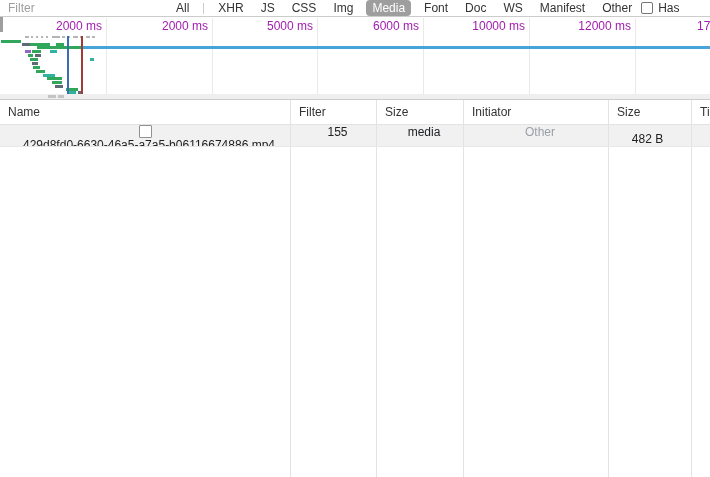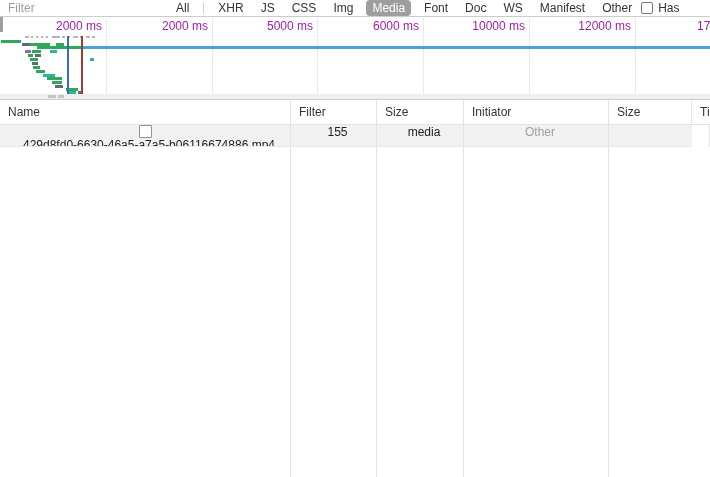--- a/index.html
+++ b/index.html
@@ -147,20 +147,21 @@
         <div class="hcell">Initiator</div>
         <div class="hcell">Size</div>
         <div class="hcell nr">Ti</div>
         <div class="cell name">
           <span class="rowcb"></span>
           <span>429d8fd0-6630-46a5-a7a5-b06116674886.mp4</span>
         </div>
         <div class="cell status">155</div>
         <div class="cell type">media</div>
         <div class="cell initiator">Other</div>
+        <div class="cell size">482 B</div>
         <div class="cell time nr"></div>
         <div class="fill"></div>
         <div class="fill"></div>
         <div class="fill"></div>
         <div class="fill"></div>
         <div class="fill"></div>
         <div class="fill nr"></div>
       </div>
   </div>
 

